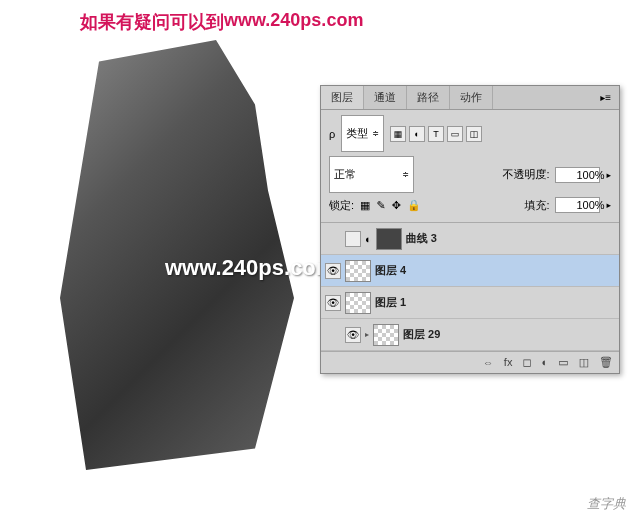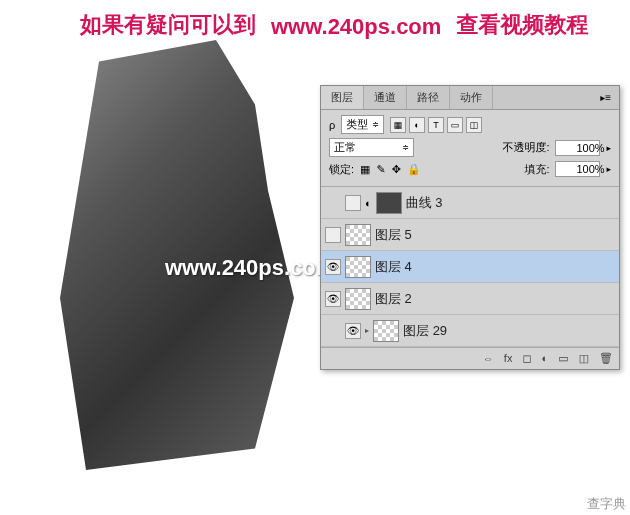--- a/index.html
+++ b/index.html
@@ -8,25 +8,23 @@
       height: 515px;
       background: #fff;
       font-family: "Microsoft YaHei", sans-serif;
       position: relative;
       overflow: hidden;
     }
     .top-banner {
       position: absolute;
       top: 10px;
       left: 80px;
-      font-size: 22px;
+      font-size: 18px;
       font-weight: bold;
       display: flex;
-      gap: 15px;
-      align-items: flex-end;
     }
     .banner-text {
       color: #d4145a;
       text-shadow: 1px 1px 0 #fff, -1px -1px 0 #fff, 1px -1px 0 #fff, -1px 1px 0 #fff;
     }
     .watermark-center {
       position: absolute;
       top: 255px;
       left: 165px;
       font-size: 22px;
@@ -84,21 +82,21 @@
     }
     .control-row {
       display: flex;
       align-items: center;
       gap: 6px;
       margin-bottom: 4px;
     }
     .dropdown {
       border: 1px solid #999;
       background: #fff;
-      padding: 1px 4px;
+      padding: 10px 4px;
       font-size: 11px;
       display: flex;
       align-items: center;
       gap: 4px;
     }
     .dropdown-arrow {
       font-size: 8px;
     }
     .filter-icons {
       display: flex;
@@ -163,22 +161,23 @@
       width: 26px;
       height: 22px;
       border: 1px solid #888;
       background: repeating-conic-gradient(#fff 0% 25%, #ccc 0% 50%) 0 0 / 8px 8px;
       flex-shrink: 0;
     }
     .layer-thumb.solid {
       background: #444;
     }
     .layer-name {
-      font-size: 13px;
+      font-size: 11px;
       color: #222;
+      font-weight: bold;
     }
     .expand-arrow {
       font-size: 8px;
       color: #555;
     }
     .panel-footer {
       display: flex;
       justify-content: flex-end;
       padding: 4px 6px;
       gap: 10px;
@@ -190,29 +189,29 @@
       color: #444;
       cursor: pointer;
     }
     .bottom-watermark {
       position: absolute;
       bottom: 2px;
       right: 4px;
       font-size: 13px;
       color: #999;
       z-index: 20;
+      font-style: italic;
     }
   </style>
 </head>
 <body>
 
 <div class="top-banner">
   <span class="banner-text">如果有疑问可以到</span>
   <span class="banner-text">www.240ps.com</span>
-  <span class="banner-text">查看视频教程</span>
 </div>
 
 <div class="canvas-image"></div>
 
 <div class="watermark-center">www.240ps.com</div>
 
 <div class="layers-panel">
   <div class="panel-tabs">
     <div class="panel-tab active">图层</div>
     <div class="panel-tab">通道</div>
@@ -265,34 +264,29 @@
     </div>
   </div>
 
   <div class="layer-list">
     <div class="layer-row nested">
       <div class="vis-toggle"></div>
       <span>◐</span>
       <div class="layer-thumb solid"></div>
       <span class="layer-name">曲线 3</span>
     </div>
-    <div class="layer-row">
-      <div class="vis-toggle"></div>
-      <div class="layer-thumb"></div>
-      <span class="layer-name">图层 5</span>
-    </div>
     <div class="layer-row selected">
       <div class="vis-toggle">👁</div>
       <div class="layer-thumb"></div>
       <span class="layer-name">图层 4</span>
     </div>
     <div class="layer-row">
       <div class="vis-toggle">👁</div>
       <div class="layer-thumb"></div>
-      <span class="layer-name">图层 2</span>
+      <span class="layer-name">图层 1</span>
     </div>
     <div class="layer-row nested">
       <div class="vis-toggle">👁</div>
       <span class="expand-arrow">▸</span>
       <div class="layer-thumb"></div>
       <span class="layer-name">图层 29</span>
     </div>
   </div>
 
   <div class="panel-footer">

